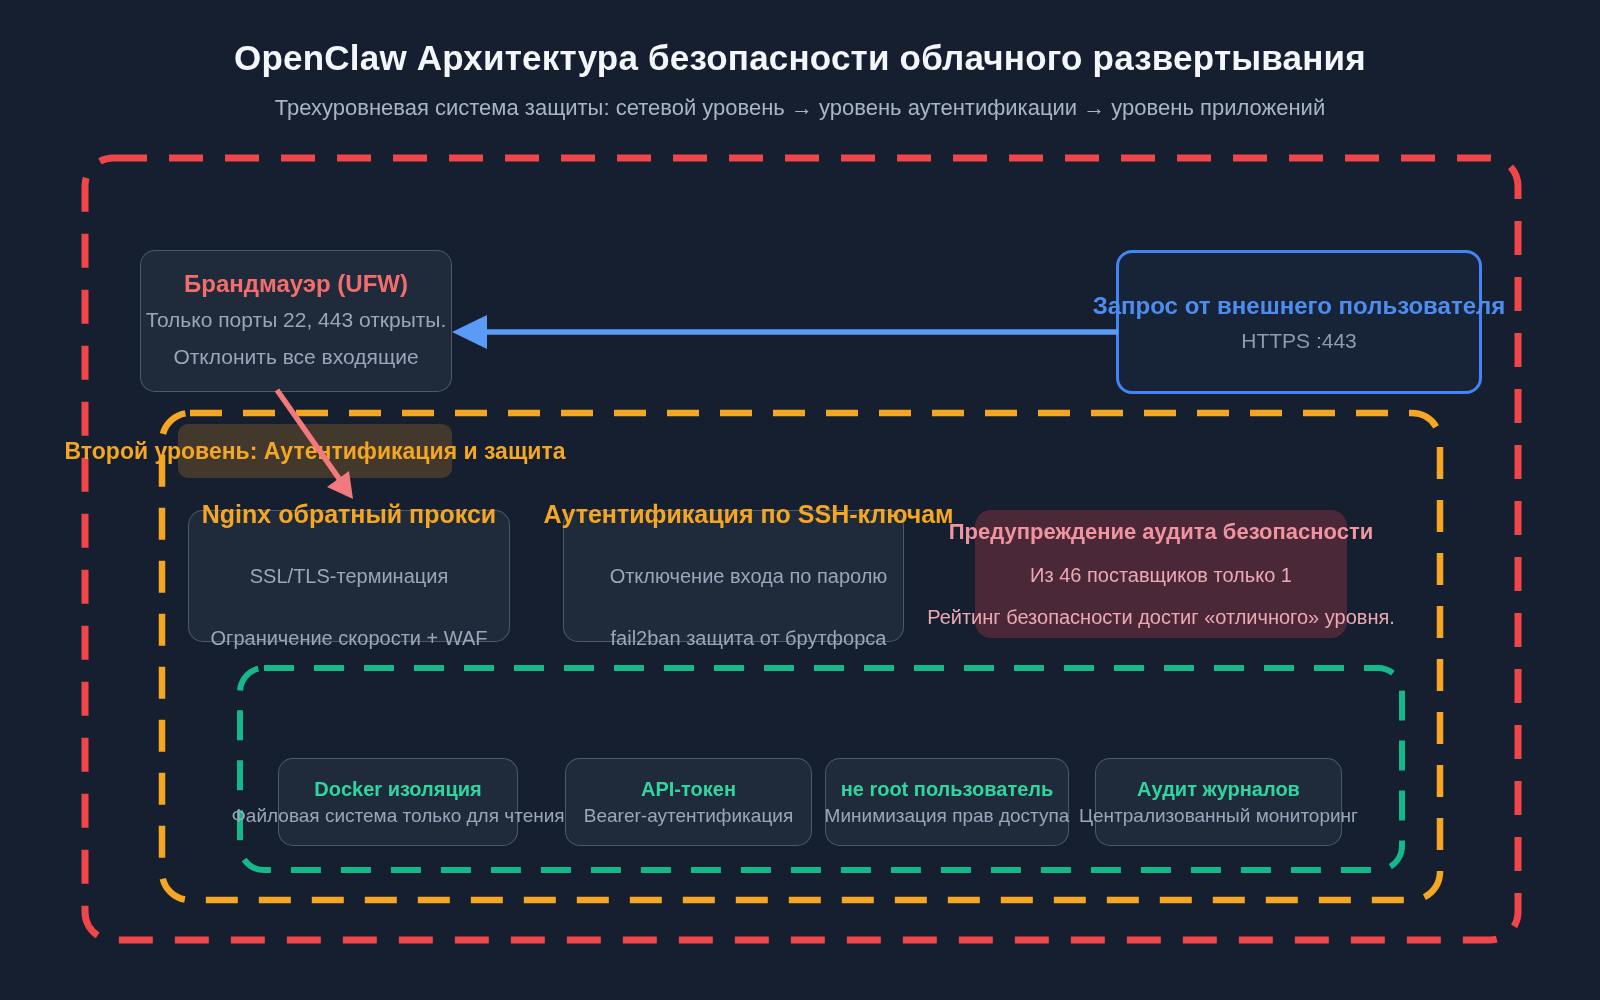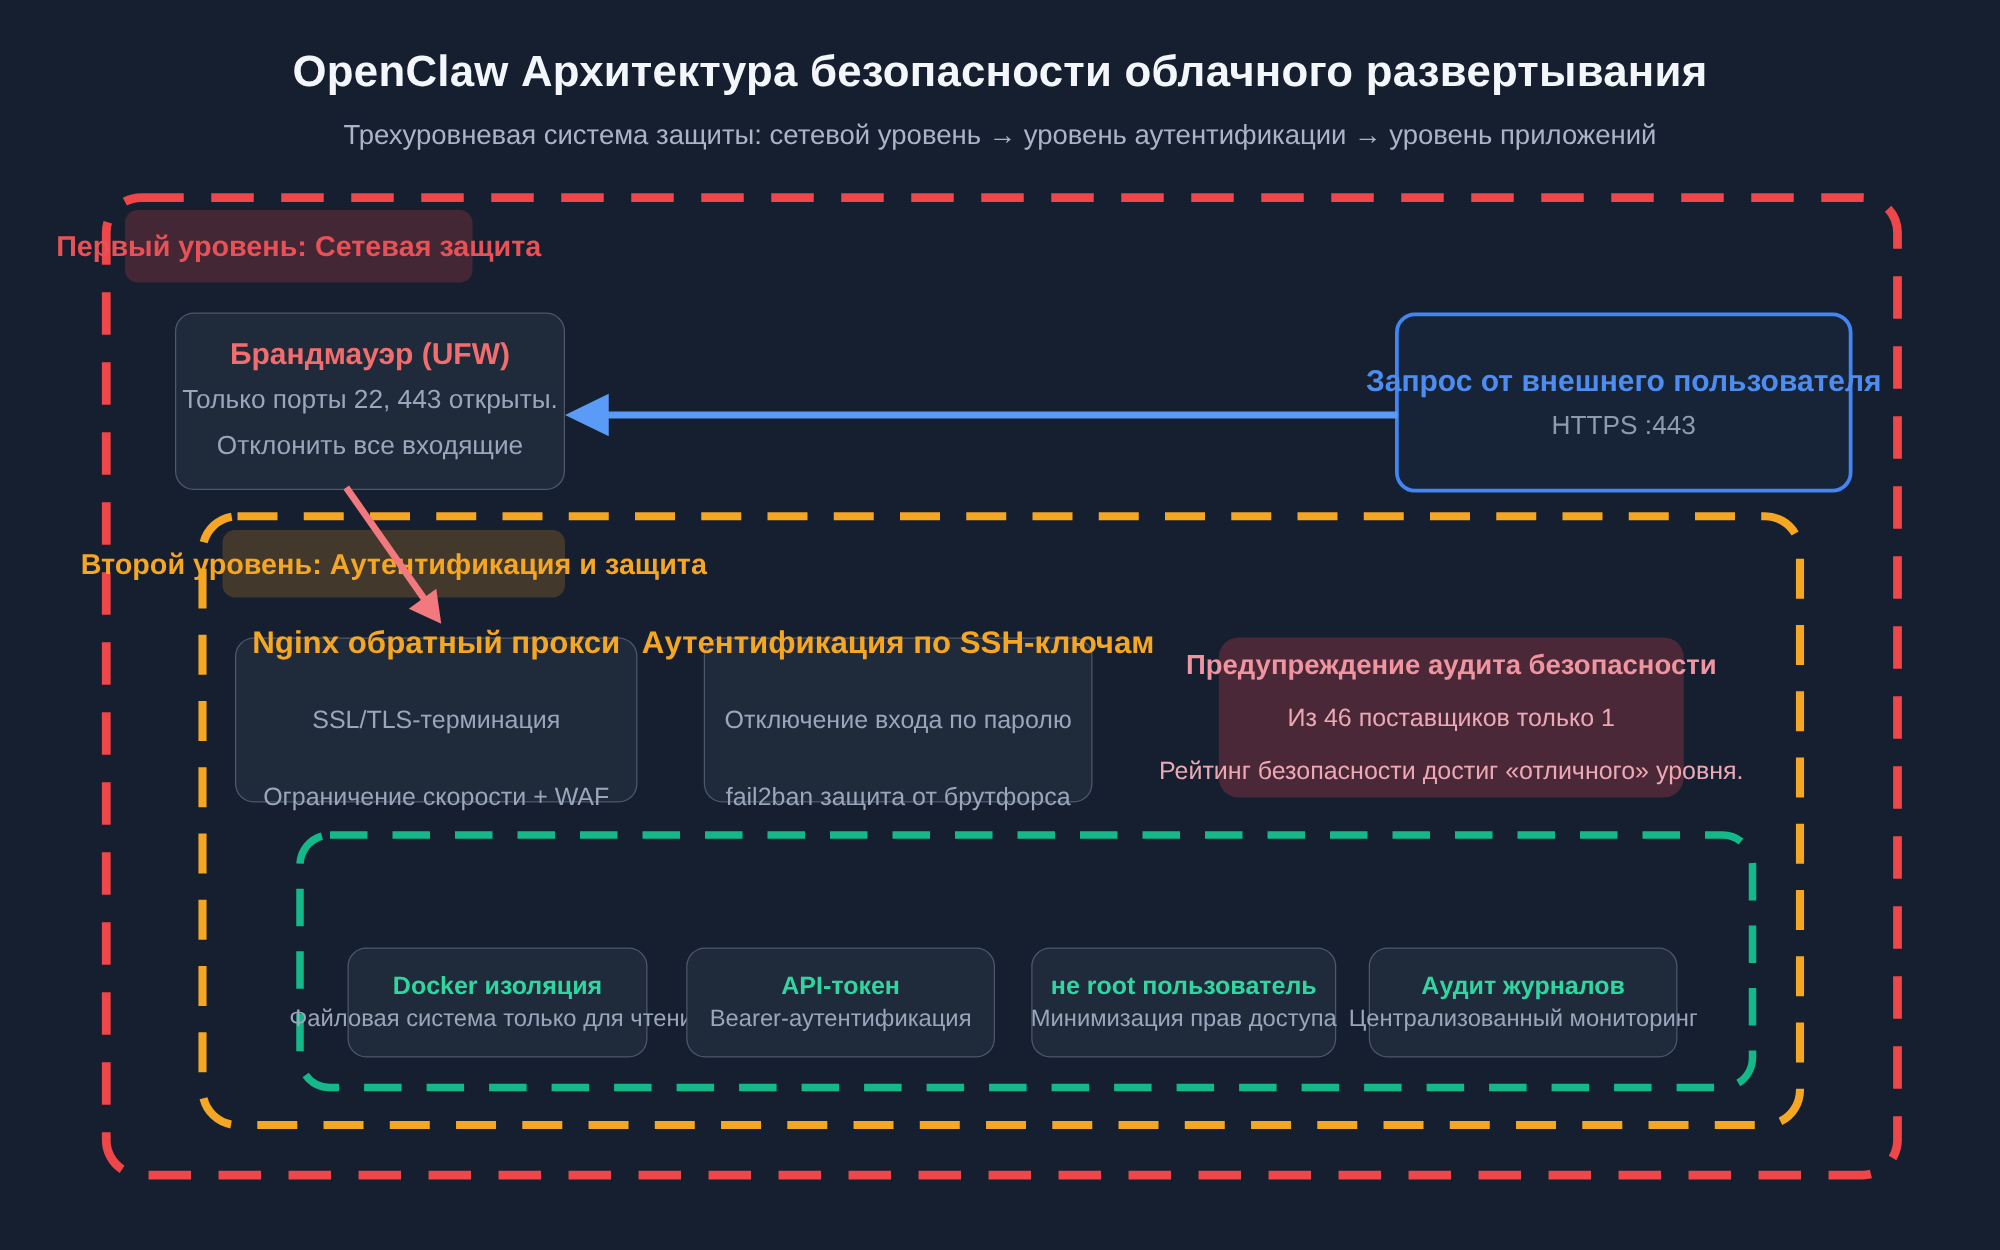--- a/index.html
+++ b/index.html
@@ -57,56 +57,53 @@
     border: 3.5px solid #4285f4; background: rgba(66, 133, 244, 0.05);
     border-radius: 16px;
   }
   .external .t { font-size: 24px; color: #4d8df2; }
   .external .d { font-size: 21px; color: #8e9aae; }
   
   .n2 { top: 510px; height: 130px; gap: 5px; }
   .n2 .t { font-size: 25px; color: #f5a623; }
   .n2 .d { font-size: 20px; line-height: 1.5; text-align: center; margin-top: 27px; }
   .nginx { left: 188px; width: 320px; }
-  .ssh   { left: 563px; width: 309px; }
+  .ssh   { left: 563px; width: 309px; padding-left: 30px; }
   .warning {
     position: absolute; z-index: 2;
     left: 975px; top: 510px; width: 372px; height: 128px;
     background: rgba(199, 62, 79, 0.30); border-radius: 16px;
     display: flex; flex-direction: column; align-items: center; justify-content: center;
     gap: 19px;
   }
   .warning .t { font-weight: bold; font-size: 22px; color: #f0949f; white-space: nowrap; }
   .warning .d { font-size: 20px; color: #eca9b4; white-space: nowrap; }
   
   .n3 { top: 758px; height: 86px; gap: 4px; }
   .n3 .t { font-size: 20px; color: #2fd6a0; }
   .n3 .d { font-size: 19px; }
   .docker { left: 278px;  width: 238px; }
-  .api    { left: 549px;  width: 245px; }
+  .api    { left: 565px;  width: 245px; }
   .root   { left: 825px;  width: 242px; }
   .audit  { left: 1095px; width: 245px; }
 </style>
 </head>
 <body>
 
 <div class="stage">
 
   <div class="hdr-title">OpenClaw Архитектура безопасности облачного развертывания</div>
   <div class="hdr-sub">Трехуровневая система защиты: сетевой уровень → уровень аутентификации → уровень приложений</div>
 
   <svg class="overlay" width="1600" height="1000" viewBox="0 0 1600 1000">
     <rect x="85" y="158" width="1433" height="782" rx="28" fill="none" stroke-width="7" stroke-dasharray="34 22" stroke="#ef4649"></rect>
     <rect x="162" y="413" width="1278" height="487" rx="28" fill="none" stroke-width="6.5" stroke-dasharray="32 21" stroke="#f5a623"></rect>
     <rect x="240" y="668" width="1162" height="202" rx="24" fill="none" stroke-width="6" stroke-dasharray="30 20" stroke="#14b98a"></rect>
   </svg>
 
-  <div class="pill t1">
-    <span>Первый уровень: Сетевая защита</span>
-  </div>
   <div class="pill t2">
     <span>Второй уровень: Аутентификация и защита</span>
   </div>
 
   <div class="node firewall">
     <span class="t">Брандмауэр (UFW)</span>
     <span class="d">Только порты 22, 443 открыты.</span>
     <span class="d">Отклонить все входящие</span>
   </div>
 

